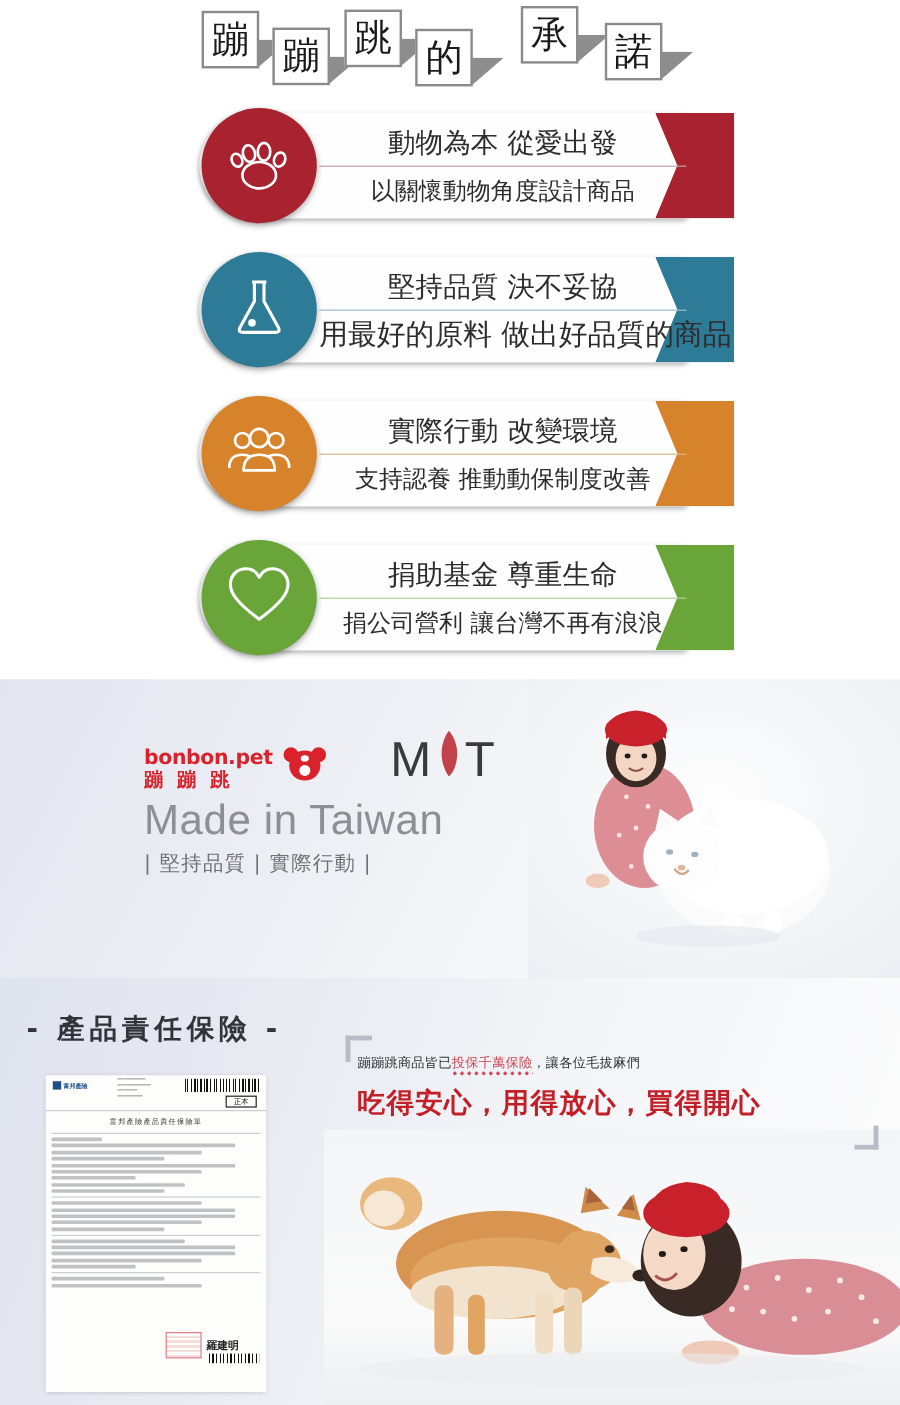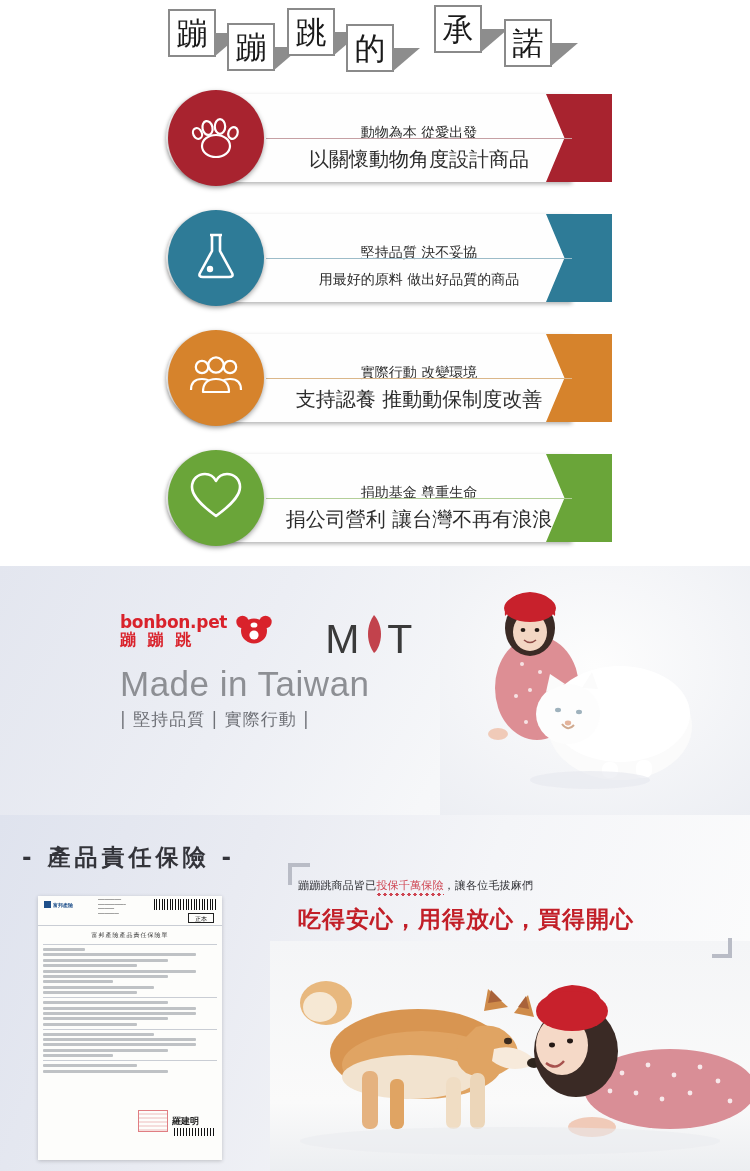--- a/index.html
+++ b/index.html
@@ -70,38 +70,38 @@
     left: 100px; top: 4px;
     width: 306px; height: 88px;
   }
   .vr-line1, .vr-line2 {
     position: absolute; left: 0; width: 306px;
     text-align: center;
     color: #2d2d2d;
     font-family: "DejaVu Sans", "Liberation Sans", sans-serif;
     white-space: nowrap;
   }
-  .vr-line1 { top: 20px;  height: 36px; line-height: 36px; font-size: 14px; }
+  .vr-line1 { top: 8px;  height: 36px; line-height: 36px; font-size: 23px; }
   .vr-line2 { top: 46px; height: 38px; line-height: 38px; font-size: 20px; }
   .vr-divider {
     position: absolute; left: 0; top: 44px; width: 306px; height: 1px;
   }
 
   
   .mit {
     position: absolute; left: 0; top: 566px; width: 750px; height: 249px;
     background: linear-gradient(118deg, #e3e6ef 0%, #eceef4 34%, #f6f7f9 62%, #fbfbfc 100%);
     overflow: hidden;
   }
   .mit-photo {
     position: absolute; right: 0; top: 0; width: 310px; height: 249px;
     overflow: hidden;
   }
   .mit-inner { position: absolute; left: 120px; top: 48px; width: 330px; }
-  .logo-row { display: flex; align-items: flex-start; height: 44px; }
+  .logo-row { display: flex; align-items: flex-end; height: 44px; }
   .logo-words { line-height: 1.0; }
   .logo-en {
     font-size: 17px; font-weight: bold; color: #d9222b; letter-spacing: -0.3px;
     font-family: "DejaVu Sans", "Liberation Sans", sans-serif;
   }
   .logo-cn {
     font-size: 16px; font-weight: bold; color: #d9222b; letter-spacing: 3px;
     font-family: "DejaVu Sans", "Liberation Sans", sans-serif; margin-top: 1px;
   }
   .mit-big {
@@ -250,21 +250,21 @@
         </span>
       </div>
     </div>
 
     <div class="value-row" style="top:124px;">
       <div class="vr-bar"></div>
       <div class="vr-arrow" style="background:#2e7b97;"></div>
       <div class="vr-text">
         <div class="vr-line1">堅持品質 決不妥協</div>
         <div class="vr-divider" style="background:#9cbcc9;"></div>
-        <div class="vr-line2" style="font-size:14px;">用最好的原料 做出好品質的商品</div>
+        <div class="vr-line2" style="font-size:24px;">用最好的原料 做出好品質的商品</div>
       </div>
       <div class="vr-circle" style="background:#2e7b97;">
         <span>
           <svg width="50" height="54" viewBox="0 0 50 54" fill="none" stroke="#ffffff" stroke-width="2.6" stroke-linejoin="round">
             <path d="M19 6 L31 6 M21 6 L21 22 L9 44 Q7 48 12 48 L38 48 Q43 48 41 44 L29 22 L29 6"></path>
             <circle cx="19" cy="40" r="3.2" fill="#ffffff" stroke="none"></circle>
           </svg>
         </span>
       </div>
     </div>

